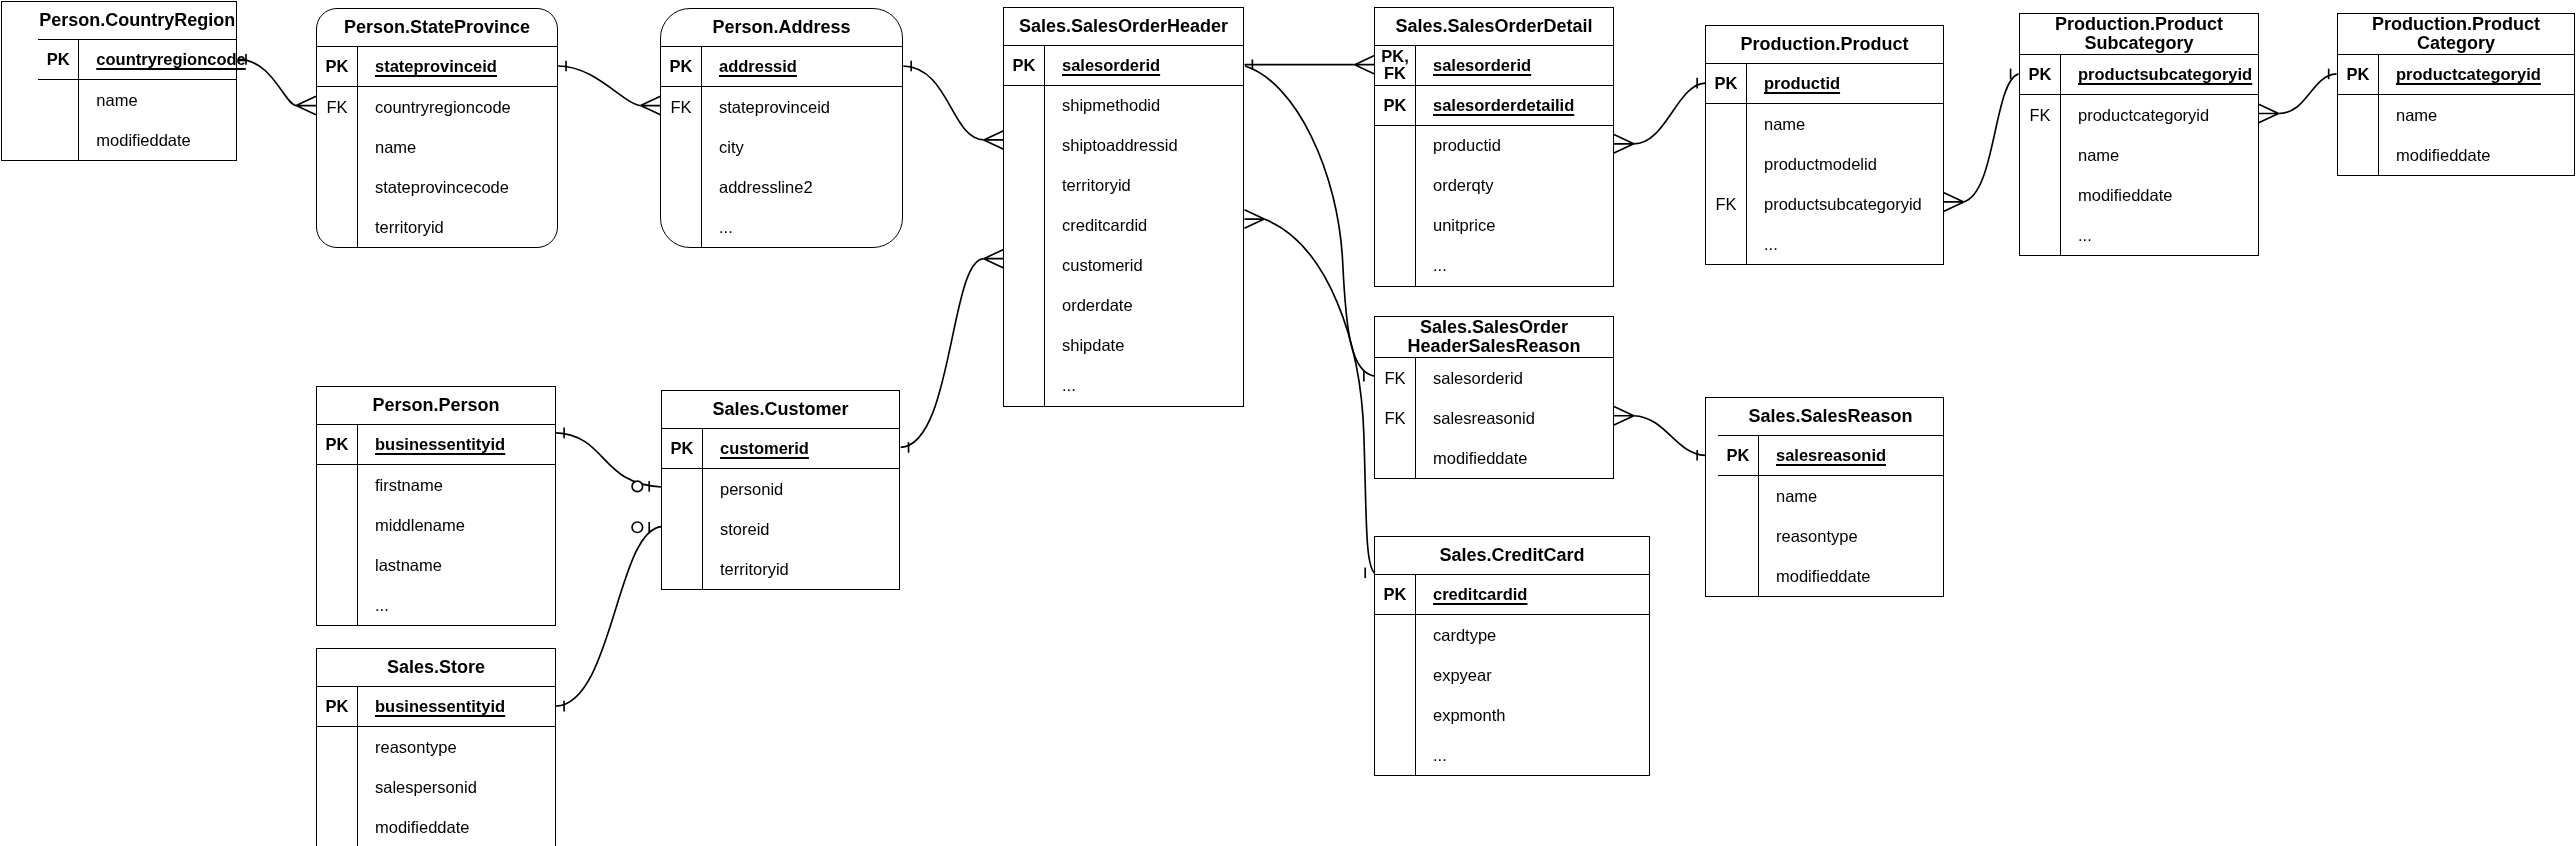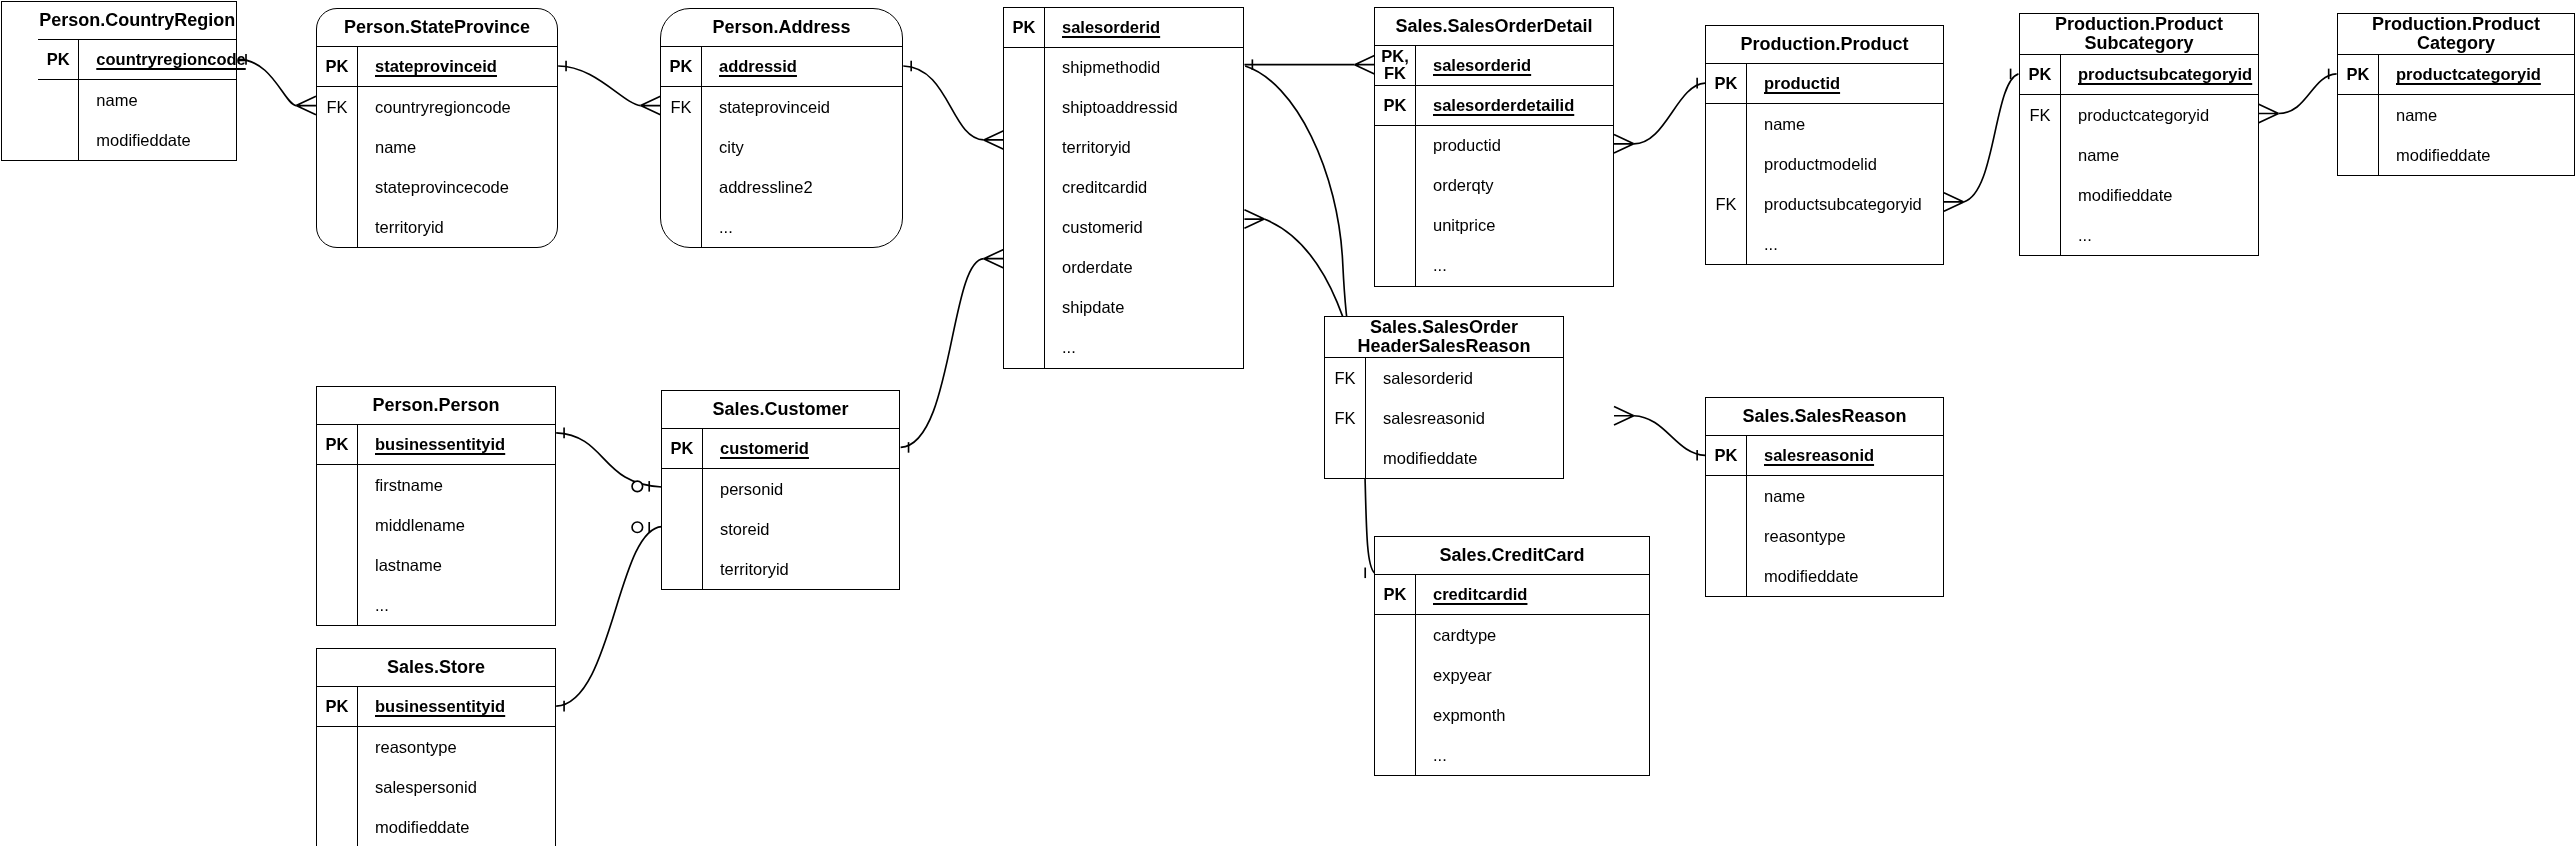--- a/index.html
+++ b/index.html
@@ -158,20 +158,23 @@
           </div>
           <div class="names">
             <div class="ncell">stateprovinceid</div>
             <div class="ncell">city</div>
             <div class="ncell">addressline2</div>
             <div class="ncell">...</div>
           </div>
         </div>
       </div>
       <div class="entity" style="left: 1003px; top: 6.6px; width: 241px;">
+        <div class="title">
+          <span>Sales.SalesOrderHeader</span>
+        </div>
         <div class="key-row">
           <div class="key-cell">PK</div>
           <div class="key-name">salesorderid</div>
         </div>
         <div class="body">
           <div class="gutter">
             <div class="gcell"></div>
             <div class="gcell"></div>
             <div class="gcell"></div>
             <div class="gcell"></div>
@@ -280,39 +283,39 @@
           <div class="gutter">
             <div class="gcell"></div>
             <div class="gcell"></div>
           </div>
           <div class="names">
             <div class="ncell">name</div>
             <div class="ncell">modifieddate</div>
           </div>
         </div>
       </div>
-      <div class="entity" style="left: 1324px; top: 316px; width: 240px;">
+      <div class="entity" style="left: 1374px; top: 316px; width: 240px;">
         <div class="title two-line">
           <span>Sales.SalesOrder</span>
           <span>HeaderSalesReason</span>
         </div>
         <div class="body">
           <div class="gutter">
             <div class="gcell">FK</div>
             <div class="gcell">FK</div>
             <div class="gcell"></div>
           </div>
           <div class="names">
             <div class="ncell">salesorderid</div>
             <div class="ncell">salesreasonid</div>
             <div class="ncell">modifieddate</div>
           </div>
         </div>
       </div>
-      <div class="entity" style="left: 1705px; top: 397px; width: 239px;">
+      <div class="entity" style="left: 1705px; top: 397px; width: 239px; padding-left: 12px;">
         <div class="title">
           <span>Sales.SalesReason</span>
         </div>
         <div class="key-row">
           <div class="key-cell">PK</div>
           <div class="key-name">salesreasonid</div>
         </div>
         <div class="body">
           <div class="gutter">
             <div class="gcell"></div>

